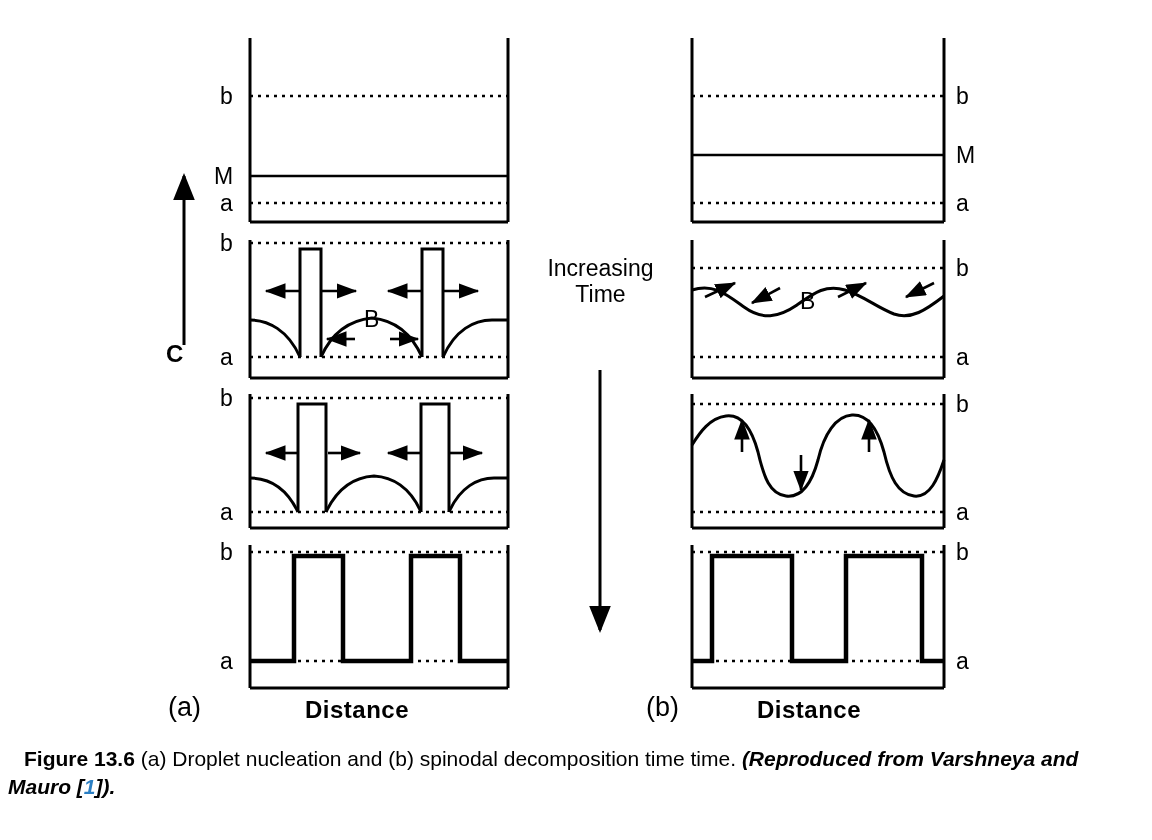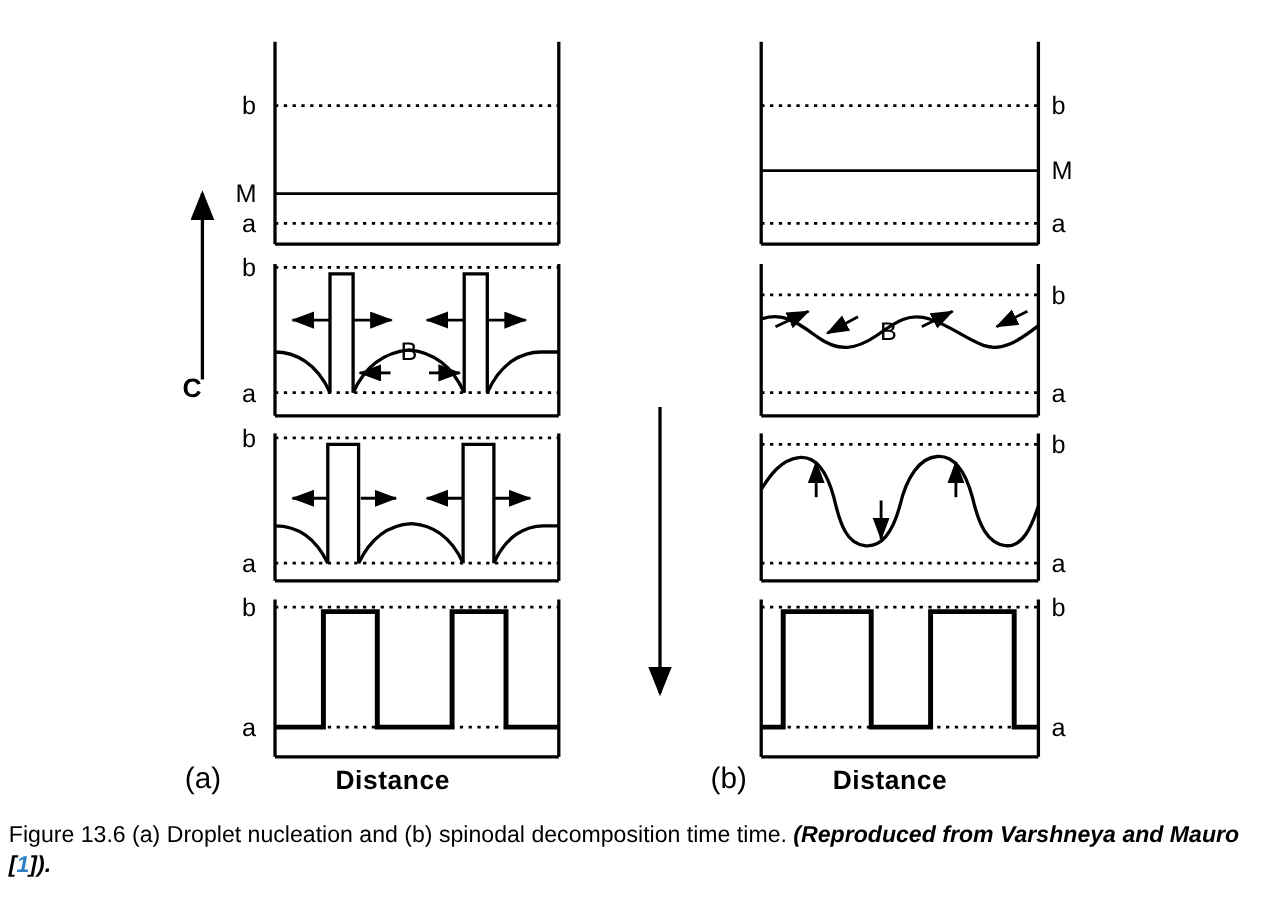--- a/index.html
+++ b/index.html
@@ -24,21 +24,22 @@
   #caption {
     position: absolute;
     left: 8px;
     top: 745px;
     width: 1130px;
     font-size: 21px;
     line-height: 1.32;
     color: #000;
   }
   #caption .figno {
-    font-weight: normal;
+    font-weight: bold;
+    margin-left: 16px;
   }
   #caption .repro {
     font-style: italic;
     font-weight: bold;
   }
   #caption .refnum {
     color: #2b7fc4;
     font-style: italic;
     font-weight: bold;
   }
@@ -196,20 +197,24 @@
       <line x1="184" y1="345" x2="184" y2="176" stroke="#000" stroke-width="3" marker-end="url(#ahbig)"></line>
     </g>
 
     <g>
       <line x1="600" y1="370" x2="600" y2="630" stroke="#000" stroke-width="3" marker-end="url(#ahbig)"></line>
     </g>
   </svg>
 
   <div class="axis-title" style="left:166px; top:340px;">C</div>
 
+  <div class="time-label" style="left:528px; top:255px; width:145px;">
+    <span>Increasing</span><br>
+    <span>Time</span>
+  </div>
 
   <div class="lbl" style="left:220px; top:83px;">b</div>
   <div class="lbl" style="left:214px; top:163px;">M</div>
   <div class="lbl" style="left:220px; top:190px;">a</div>
 
   <div class="lbl" style="left:220px; top:230px;">b</div>
   <div class="lbl" style="left:220px; top:344px;">a</div>
   <div class="lbl" style="left:364px; top:306px;">B</div>
 
   <div class="lbl" style="left:220px; top:385px;">b</div>

